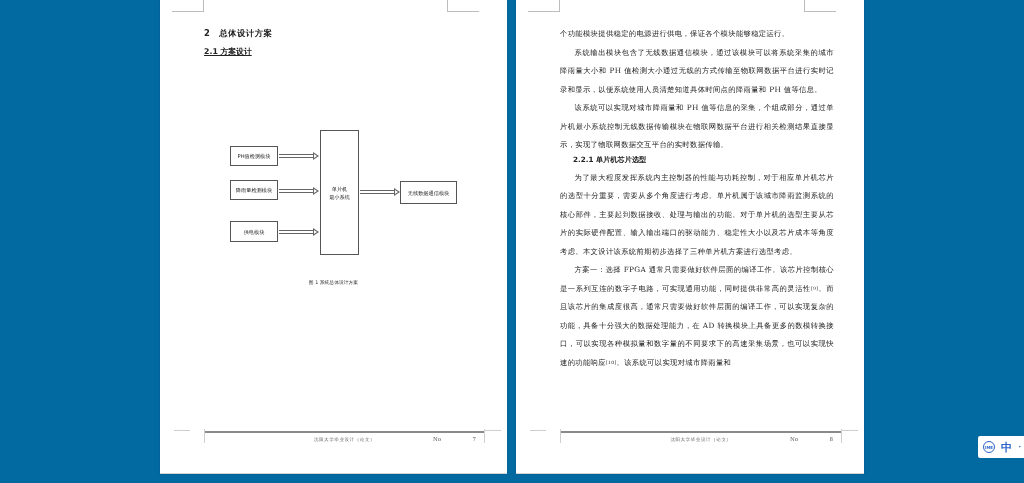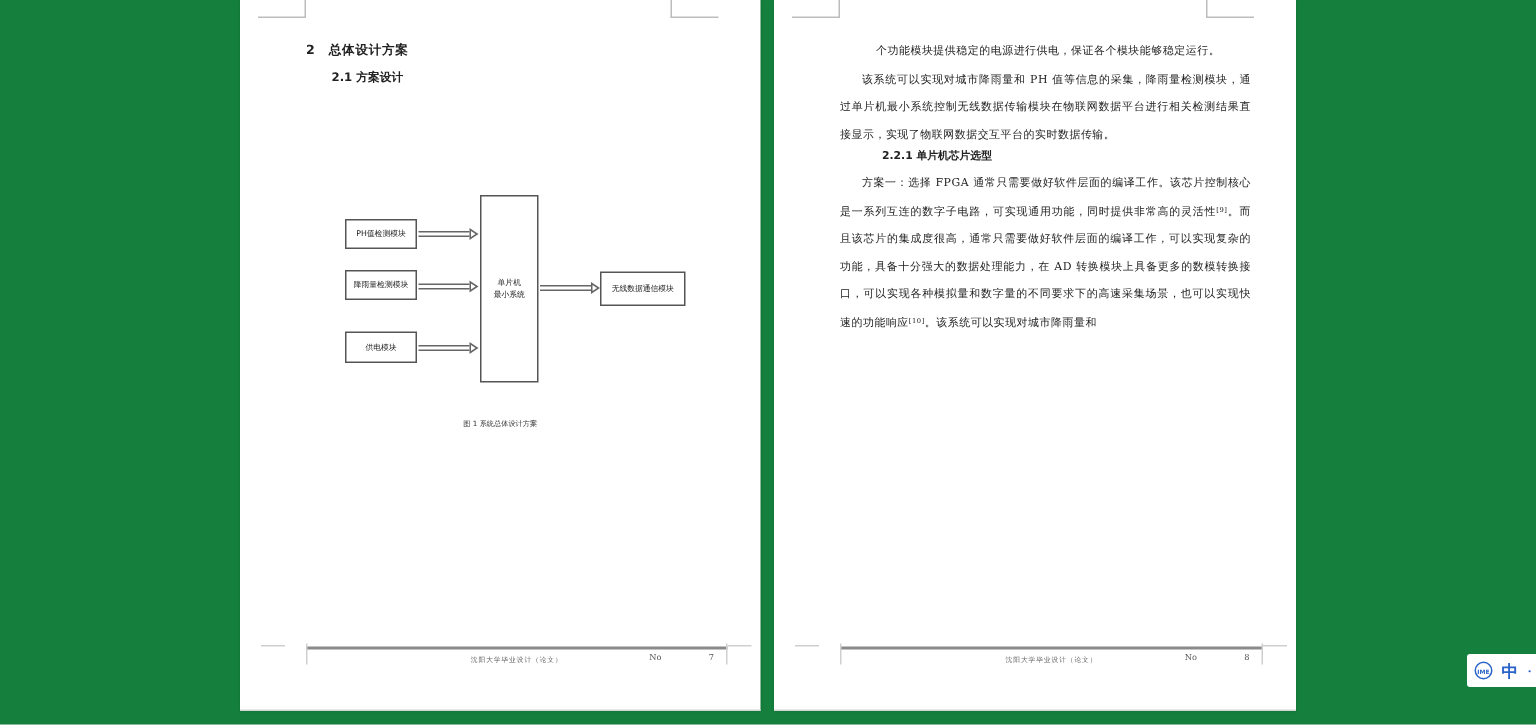--- a/index.html
+++ b/index.html
@@ -1,29 +1,29 @@
 <!DOCTYPE html>
 <html><head>
 <meta charset="utf-8">
 <style>
   * { margin:0; padding:0; box-sizing:border-box; }
   html, body { width:1024px; height:483px; overflow:hidden; background:#e3e3e3; font-family:"DejaVu Serif","Liberation Serif",serif; }
-  .viewport { position:relative; width:1024px; height:483px; background:#15803d; }
+  .viewport { position:relative; width:1024px; height:483px; background:#0369a1; }
   .page { position:absolute; top:0; height:474px; background:#fff; border-bottom:1px solid #d4d4d4; box-shadow:0 0 2px rgba(0,0,0,0.15); overflow:hidden; }
   #page-left { left:160px; width:347px; }
   #page-right { left:516px; width:348px; }
   .corner { position:absolute; border-color:#bdbdbd; border-style:solid; width:32px; height:12px; }
   .corner.tl { border-width:0 1px 1px 0; }
   .corner.tr { border-width:0 0 1px 1px; }
   .content { position:absolute; left:44px; right:30px; top:24px; font-size:7.3px; color:#222; }
   .h1 { font-family:"DejaVu Sans","Liberation Sans",sans-serif; font-weight:bold; font-size:8.4px; margin:4px 0 7px 0; letter-spacing:0.5px; }
-  .h2 { font-family:"DejaVu Sans","Liberation Sans",sans-serif; font-weight:bold; font-size:7.8px; margin:0 0 6px 17px; }
-  .h3 { font-family:"DejaVu Sans","Liberation Sans",sans-serif; font-weight:bold; font-size:7.2px; margin:0 0 4px 28px; }
+  .h2 { font-family:"DejaVu Sans","Liberation Sans",sans-serif; font-weight:bold; font-size:7.8px; margin:0 0 6px 0;text-decoration:underline; }
+  .h3 { font-family:"DejaVu Sans","Liberation Sans",sans-serif; font-weight:bold; font-size:7.2px; margin:0 0 4px 13px; }
   .p { line-height:18.5px; text-indent:2em; letter-spacing:0.35px; text-align:justify; }
-  .p.noindent { text-indent:0;margin-left:24px; }
+  .p.noindent { text-indent:0; }
   .footer { position:absolute; left:44px; right:22px; top:431px; }
   .footer .rule { height:2px; background:#8a8a8a; }
   .footer .ticks { position:absolute; top:-2px; width:1px; height:14px; background:#cfcfcf; }
   .footer .school { position:absolute; top:6px; left:0; right:0; text-align:center; font-size:4.5px; color:#666; letter-spacing:0.6px; }
   .footer .no { position:absolute; top:5px; right:44px; font-size:5.5px; color:#555; }
   .footer .num { position:absolute; top:5px; right:9px; font-size:5.5px; color:#555; }
   .footer .side { position:absolute; top:-1px; height:1px; width:16px; background:#cfcfcf; }
   
   .diagram { position:absolute; left:0; top:0; width:347px; height:300px; }
   .box { position:absolute; border:1px solid #555; background:#fff; font-family:"DejaVu Sans","Liberation Sans",sans-serif; font-size:5.2px; color:#222; display:flex; align-items:center; justify-content:center; text-align:center; line-height:8px; }
@@ -84,22 +84,24 @@
       <div class="num">7</div>
     </div>
   </div>
 
   <div class="page" id="page-right">
     <div class="corner tl" style="left:12px; top:0;"></div>
     <div class="corner tr" style="right:28px; top:0;"></div>
 
     <div class="content" style="top:25px;">
       <div class="p noindent">个功能模块提供稳定的电源进行供电，保证各个模块能够稳定运行。</div>
-      <div class="p">该系统可以实现对城市降雨量和 PH 值等信息的采集，降雨量检测模块，通过单片机最小系统控制无线数据传输模块在物联网数据平台进行相关检测结果直接显示，实现了物联网数据交互平台的实时数据传输。</div>
+      <div class="p">系统输出模块包含了无线数据通信模块，通过该模块可以将系统采集的城市降雨量大小和 PH 值检测大小通过无线的方式传输至物联网数据平台进行实时记录和显示，以便系统使用人员清楚知道具体时间点的降雨量和 PH 值等信息。</div>
+      <div class="p">该系统可以实现对城市降雨量和 PH 值等信息的采集，个组成部分，通过单片机最小系统控制无线数据传输模块在物联网数据平台进行相关检测结果直接显示，实现了物联网数据交互平台的实时数据传输。</div>
       <div class="h3">2.2.1 单片机芯片选型</div>
+      <div class="p">为了最大程度发挥系统内主控制器的性能与功耗控制，对于相应单片机芯片的选型十分重要，需要从多个角度进行考虑。单片机属于该城市降雨监测系统的核心部件，主要起到数据接收、处理与输出的功能。对于单片机的选型主要从芯片的实际硬件配置、输入输出端口的驱动能力、稳定性大小以及芯片成本等角度考虑。本文设计该系统前期初步选择了三种单片机方案进行选型考虑。</div>
       <div class="p"><span>方案一：选择 FPGA 通常只需要做好软件层面的编译工作。该芯片控制核心是一系列互连的数字子电路，可实现通用功能，同时提供非常高的灵活性</span><span class="sup">[9]</span><span>。而且该芯片的集成度很高，通常只需要做好软件层面的编译工作，可以实现复杂的功能，具备十分强大的数据处理能力，在 AD 转换模块上具备更多的数模转换接口，可以实现各种模拟量和数字量的不同要求下的高速采集场景，也可以实现快速的功能响应</span><span class="sup">[10]</span><span>。该系统可以实现对城市降雨量和</span></div>
     </div>
 
     <div class="footer">
       <div class="side" style="left:-30px;"></div>
       <div class="rule"></div>
       <div class="ticks" style="left:0;"></div>
       <div class="ticks" style="right:0;"></div>
       <div class="side" style="right:-16px;"></div>
       <div class="school">沈阳大学毕业设计（论文）</div>

